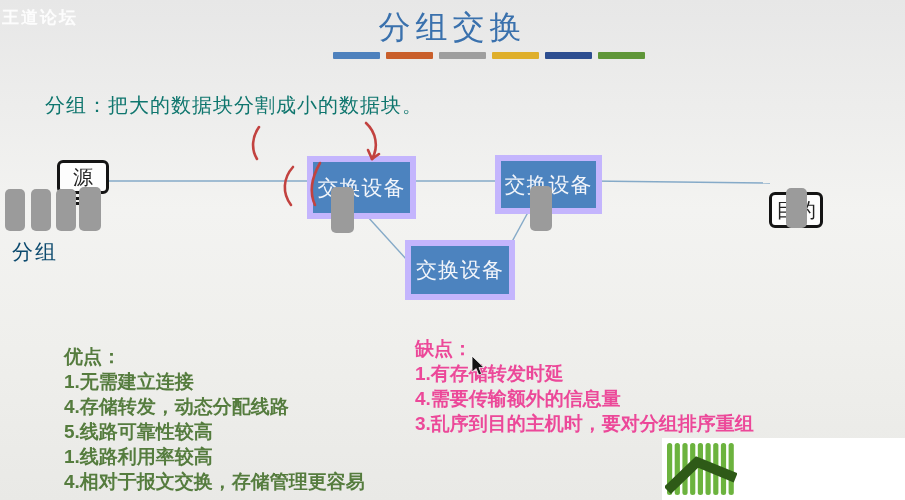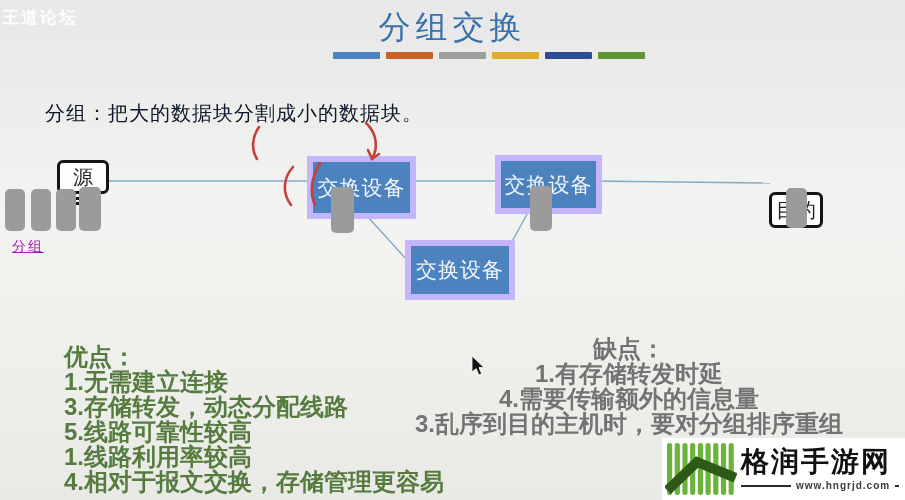--- a/index.html
+++ b/index.html
@@ -12,36 +12,36 @@
   
   #wm-topleft{left:2px;top:6px;font-size:17px;font-weight:bold;letter-spacing:2px;
     color:rgba(255,255,255,.82);text-shadow:0 0 1px rgba(255,255,255,.4);}
   
   #title{left:0;right:0;top:6px;text-align:center;font-family:"Liberation Serif",serif;
     font-weight:normal;font-size:32px;color:#3a71ad;letter-spacing:5px;}
   #divider-bars{left:333px;top:52px;display:flex;gap:6px;}
   #divider-bars span{width:47px;height:7px;border-radius:1px;display:block;}
   
   #definition{left:45px;top:92px;font-family:"Liberation Serif",serif;font-size:20px;
-    color:#0f172a;letter-spacing:1px;margin-top:8px;}
+    color:#0f766e;letter-spacing:1px;}
   
   .monitor{background:#fdfdfd;border:3px solid #141414;border-radius:6px;
     font-family:"Liberation Serif",serif;color:#222;display:flex;align-items:center;
     justify-content:center;z-index:2;}
   .stand{background:#141414;z-index:1;}
   .packet{background:#9b9b9b;border-radius:5px;z-index:3;}
   .switchbox{background:#4c83bf;border:6px solid #c4b5fd;z-index:2;display:flex;
     align-items:center;justify-content:center;color:#f2f5fa;
     font-family:"Liberation Serif",serif;font-size:21px;letter-spacing:1px;}
   #packets-label{left:12px;top:238px;font-family:"Liberation Serif",serif;
-    font-size:14px;color:#a21caf;letter-spacing:2px;text-decoration:underline;}
+    font-size:21px;color:#0c4a6e;letter-spacing:2px;}
   svg.layer{left:0;top:0;z-index:1;}
   svg.toplayer{left:0;top:0;z-index:5;pointer-events:none;}
   
-  .plist{list-style:none;margin:0;padding:0;font-weight:bold;font-size:24px;line-height:25px;}
+  .plist{list-style:none;margin:0;padding:0;font-weight:bold;font-size:19px;line-height:25px;}
   #advantages{left:64px;top:344px;}
   #disadvantages{left:415px;top:336px;}
   
   #logo-plate{left:662px;top:438px;width:243px;height:62px;background:#ffffff;
     display:flex;align-items:center;z-index:6;}
   #logo-mark{margin-left:3px;flex:0 0 auto;}
   #logo-text-col{display:flex;flex-direction:column;margin-left:4px;flex:1 1 auto;}
   #site-name{font-size:28px;font-weight:bold;color:#111;letter-spacing:2px;line-height:30px;}
   #site-url-row{display:flex;align-items:center;margin-top:3px;padding-right:6px;}
   #site-url-row .rule{height:2px;background:#2b2b2b;}
@@ -117,27 +117,27 @@
     <path d="M372,159 L379,154"></path>
     <path d="M293,167 C283,178 282,193 291,205"></path>
     <path d="M320,163 C312,177 309,192 315,205"></path>
   </g>
   <polygon points="472,356 472,372 476.2,368.6 478.8,375 481.6,373.8 479,367.6 484,367.6" fill="#141414" stroke="#ffffff" stroke-width="0.8"></polygon>
 </svg>
 
 <ul class="abs plist" id="advantages" style="color: rgb(85, 124, 62);">
   <li>优点：</li>
   <li>1.无需建立连接</li>
-  <li>3.存储转发，动态分配线路</li>
+  <li>4.存储转发，动态分配线路</li>
   <li>5.线路可靠性较高</li>
   <li>1.线路利用率较高</li>
   <li>4.相对于报文交换，存储管理更容易</li>
 </ul>
 
-<ul class="abs plist" id="disadvantages" style="color: #737373; text-align: center;">
+<ul class="abs plist" id="disadvantages" style="color: #ec4899;">
   <li>缺点：</li>
   <li>1.有存储转发时延</li>
   <li>4.需要传输额外的信息量</li>
   <li>3.乱序到目的主机时，要对分组排序重组</li>
 </ul>
 
 <div class="abs" id="logo-plate">
   <svg id="logo-mark" width="72" height="56" viewBox="0 0 72 56">
     <g id="logo-stripes">
         <rect x="2" y="2" width="5.2" height="52" rx="2.5" fill="#6cb33e"></rect>
@@ -145,21 +145,13 @@
         <rect x="17.4" y="2" width="5.2" height="52" rx="2.5" fill="#6cb33e"></rect>
         <rect x="25.1" y="2" width="5.2" height="52" rx="2.5" fill="#6cb33e"></rect>
         <rect x="32.8" y="2" width="5.2" height="52" rx="2.5" fill="#6cb33e"></rect>
         <rect x="40.5" y="2" width="5.2" height="52" rx="2.5" fill="#6cb33e"></rect>
         <rect x="48.2" y="2" width="5.2" height="52" rx="2.5" fill="#6cb33e"></rect>
         <rect x="55.9" y="2" width="5.2" height="52" rx="2.5" fill="#6cb33e"></rect>
         <rect x="63.6" y="2" width="5.2" height="52" rx="2.5" fill="#6cb33e"></rect>
       </g>
     <path id="logo-roof" d="M6,46 L32,21 L66,35" fill="none" stroke-width="10" stroke-linecap="square" stroke="#2e5a17"></path>
   </svg>
-  <div id="logo-text-col">
-    <div id="site-name">格润手游网</div>
-    <div id="site-url-row">
-      <span class="rule l"></span>
-      <span id="site-url">www.hngrjd.com</span>
-      <span class="rule r"></span>
-    </div>
-  </div>
 </div>
 
 </body></html>

